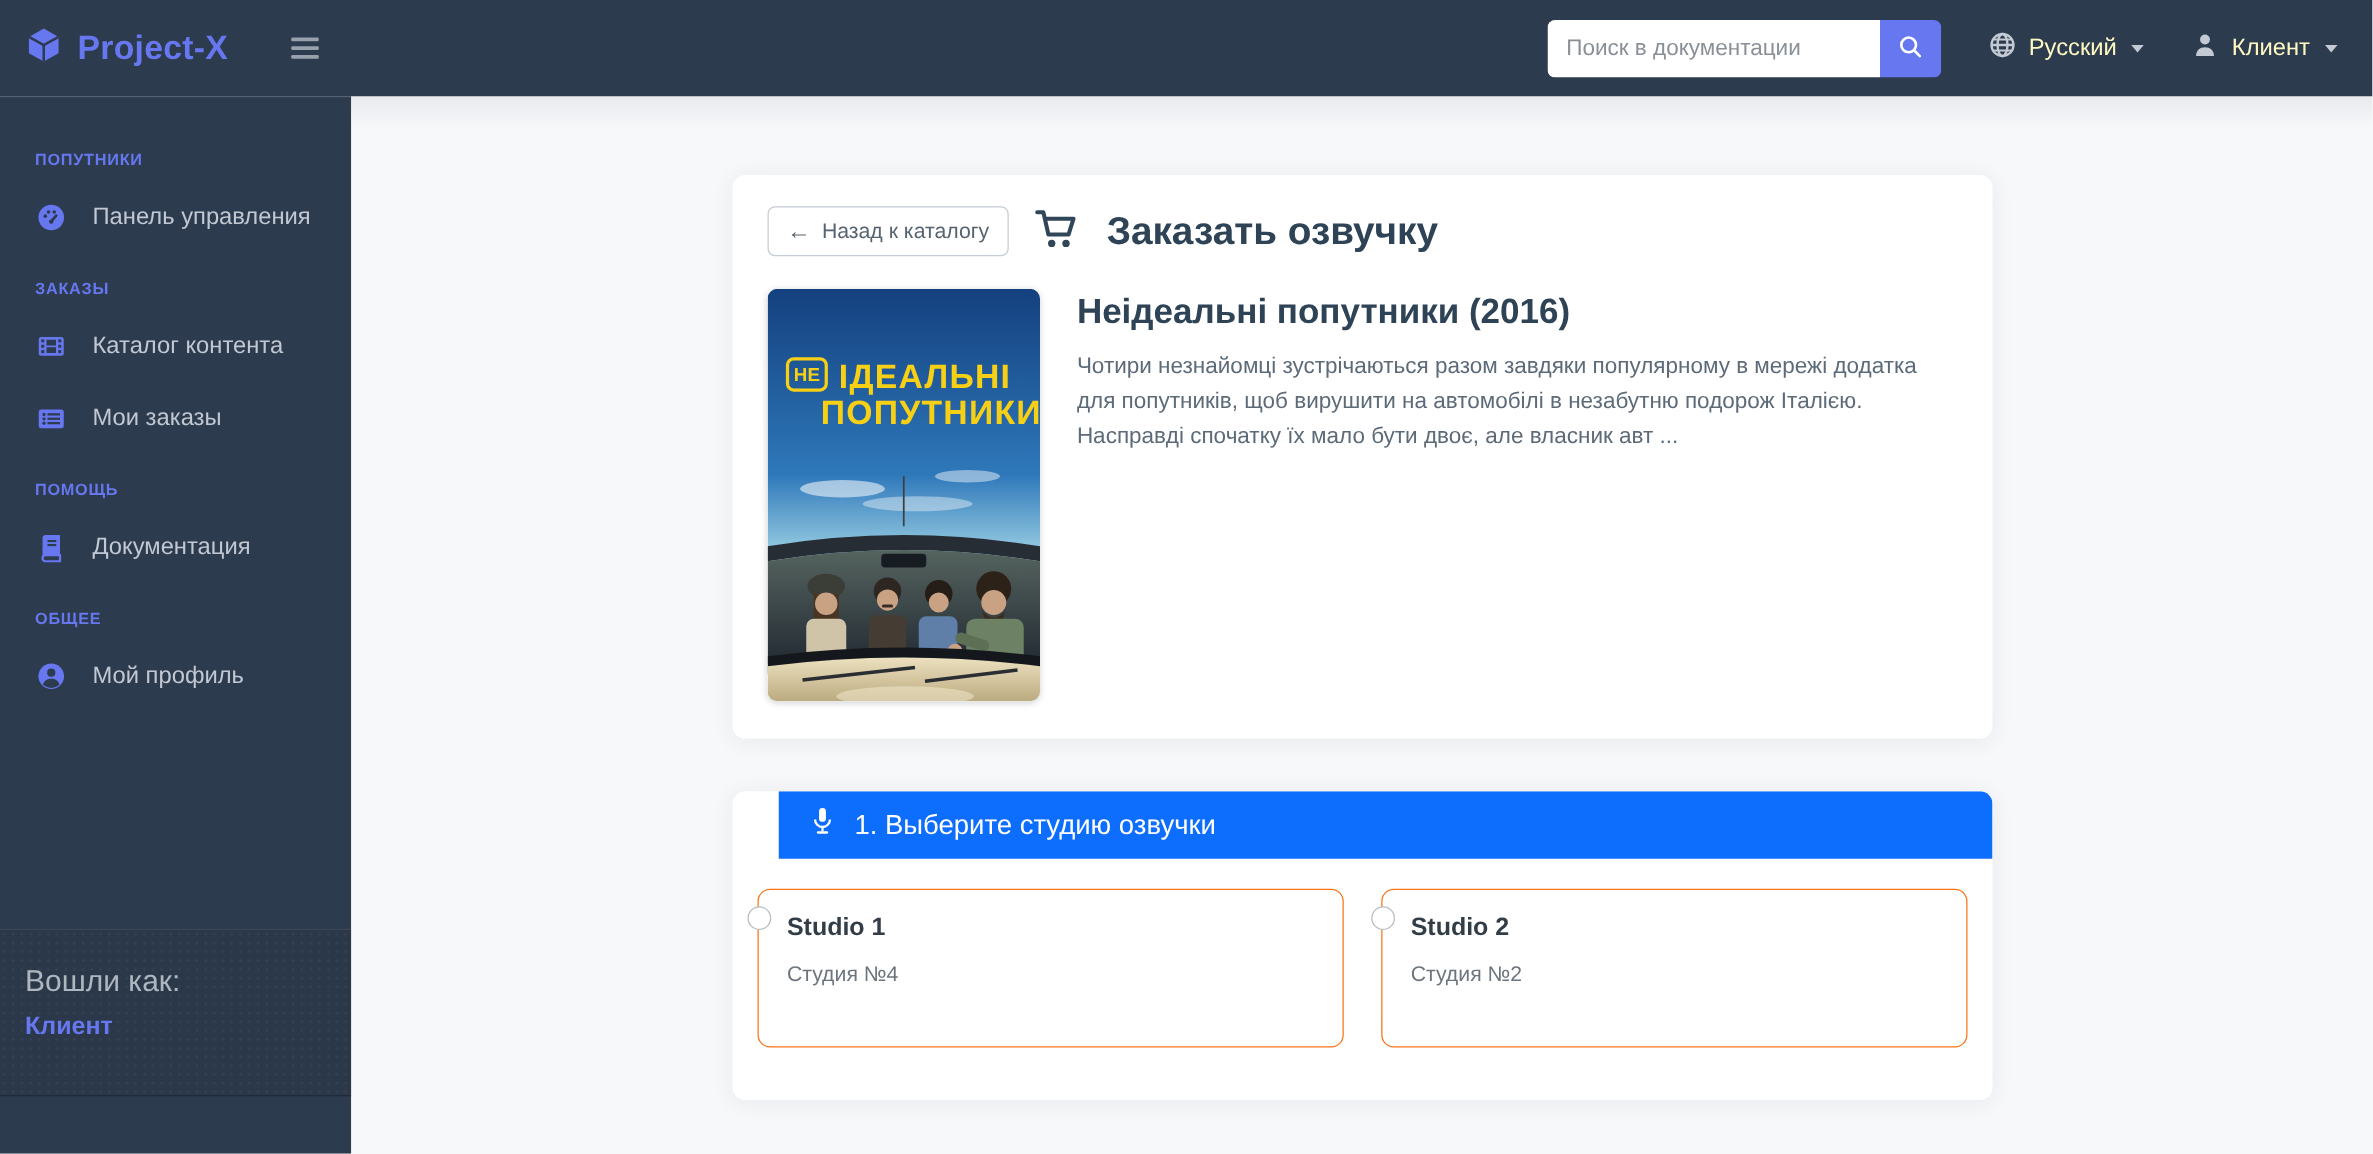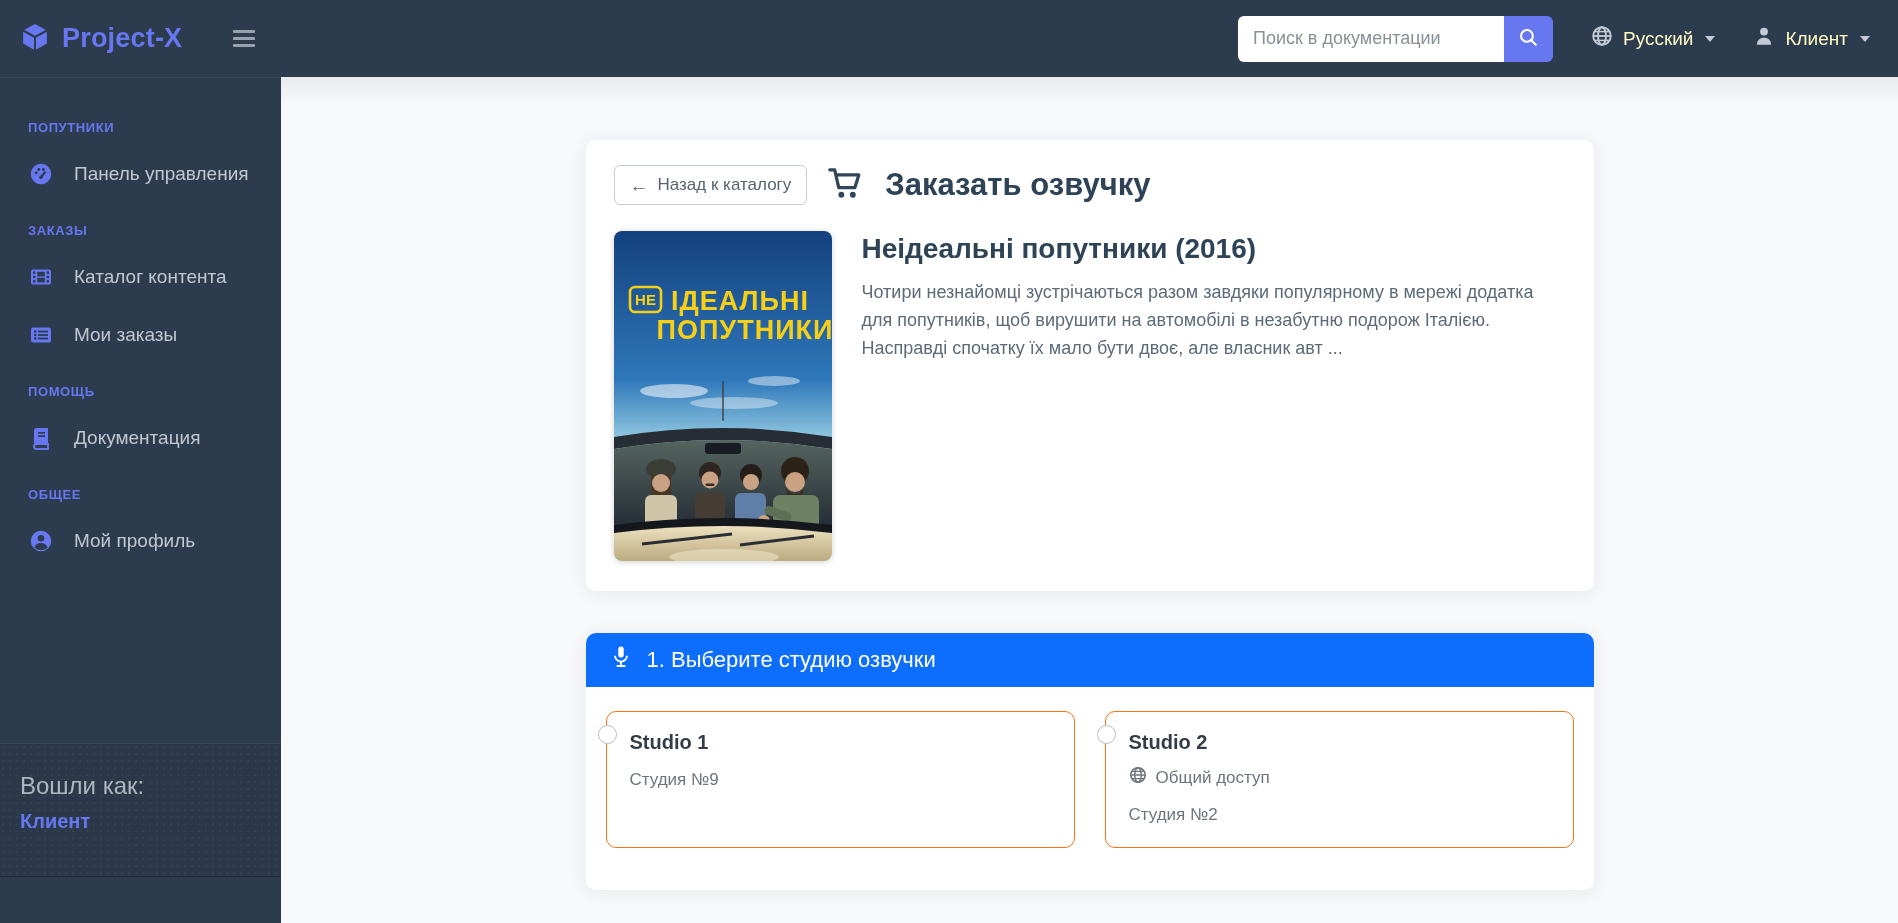--- a/index.html
+++ b/index.html
@@ -83,21 +83,21 @@
     width:218px; height:330px; border-radius:8px; overflow:hidden; flex:none;
     box-shadow:0 1px 6px rgba(0,0,0,.18);
   }
   .movie-title { font-size:28px; font-weight:600; color:#2e4356; margin:2px 0 14px; }
   .movie-desc { font-size:18px; line-height:1.55; color:#5d6b79; max-width:745px; }
 
   
   .studio-section { margin-top:42px; border-radius:10px; overflow:hidden; }
   .section-header {
     height:54px; background:#0d6efd; color:#fff; display:flex; align-items:center;
-    gap:15px; padding:0 24px; font-size:22px; font-weight:500;
+    gap:15px; padding:0 24px; font-size:22px; font-weight:500;margin-left:37px;
   }
   .section-body { padding:24px 20px 42px; display:grid; grid-template-columns:1fr 1fr; gap:30px; }
   .studio-option {
     position:relative; border:1px solid #f97316; border-radius:10px;
     padding:19px 24px 22px 23px; min-height:127px; background:#fff;
   }
   .studio-radio {
     appearance:none; -webkit-appearance:none; position:absolute; left:-9px; top:13px;
     width:19px; height:19px; border:1.5px solid #b7bdc4; border-radius:50%;
     background:#fff; cursor:pointer;
@@ -345,37 +345,25 @@
             <line x1="8" y1="22.8" x2="16" y2="22.8" stroke="#fff" stroke-width="2" stroke-linecap="round"></line>
           </svg>
         </span>
         <span>1. Выберите студию озвучки</span>
       </div>
       <div class="section-body">
 
         <div class="studio-option">
           <input type="radio" name="studio" class="studio-radio" style="">
           <div class="studio-name">Studio 1</div>
-          <div class="studio-note">Студия №9</div>
+          <div class="studio-note">Студия №4</div>
         </div>
 
         <div class="studio-option">
           <input type="radio" name="studio" class="studio-radio" style="">
           <div class="studio-name">Studio 2</div>
-          <div class="studio-access">
-            <span>
-              <svg width="18" height="18" viewBox="0 0 20 20">
-                <circle cx="10" cy="10" r="8" fill="none" stroke="#6c757d" stroke-width="1.8"></circle>
-                <ellipse cx="10" cy="10" rx="3.6" ry="8" fill="none" stroke="#6c757d" stroke-width="1.6"></ellipse>
-                <line x1="2" y1="10" x2="18" y2="10" stroke="#6c757d" stroke-width="1.6"></line>
-                <line x1="3.2" y1="6" x2="16.8" y2="6" stroke="#6c757d" stroke-width="1.4"></line>
-                <line x1="3.2" y1="14" x2="16.8" y2="14" stroke="#6c757d" stroke-width="1.4"></line>
-              </svg>
-            </span>
-            <span>Общий доступ</span>
-          </div>
           <div class="studio-note">Студия №2</div>
         </div>
 
       </div>
     </section>
   </main>
 </div>
 
 </body></html>

